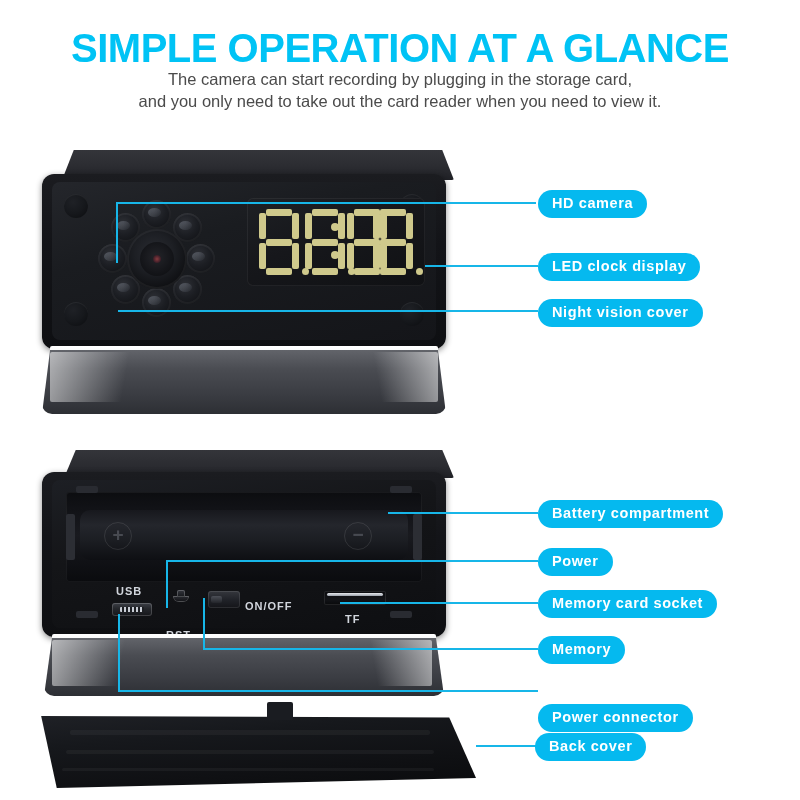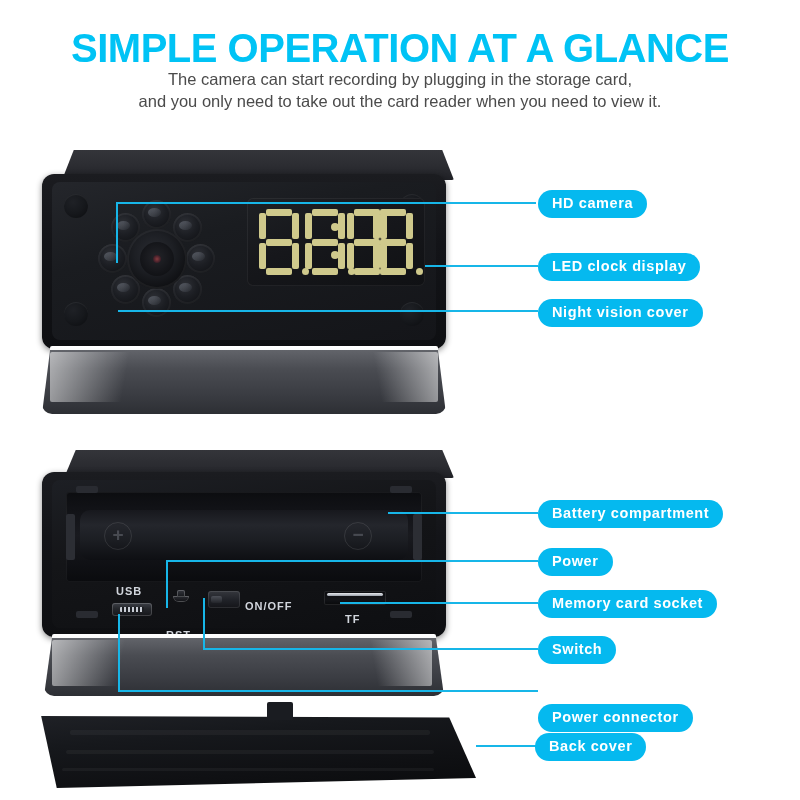--- a/index.html
+++ b/index.html
@@ -408,17 +408,17 @@
   <div class="lead h" style="left:203px;top:648px;width:335px;"></div>
 
   <div class="lead v" style="left:118px;top:614px;height:77px;"></div>
   <div class="lead h" style="left:118px;top:690px;width:420px;"></div>
 
   <div class="lead h" style="left:476px;top:745px;width:62px;"></div>
 
   <div class="pill" style="left:538px;top:500px;text-align:center;">Battery compartment</div>
   <div class="pill" style="left:538px;top:548px;">Power</div>
   <div class="pill" style="left:538px;top:590px;">Memory card socket</div>
-  <div class="pill" style="left:538px;top:636px;">Switch</div>
+  <div class="pill" style="left:538px;top:636px;">Memory</div>
   <div class="pill" style="left:538px;top:678px;margin-top:26px;">Power connector</div>
   <div class="pill" style="left:535px;top:733px;">Back cover</div>
 
 </div>
 
 </body></html>

